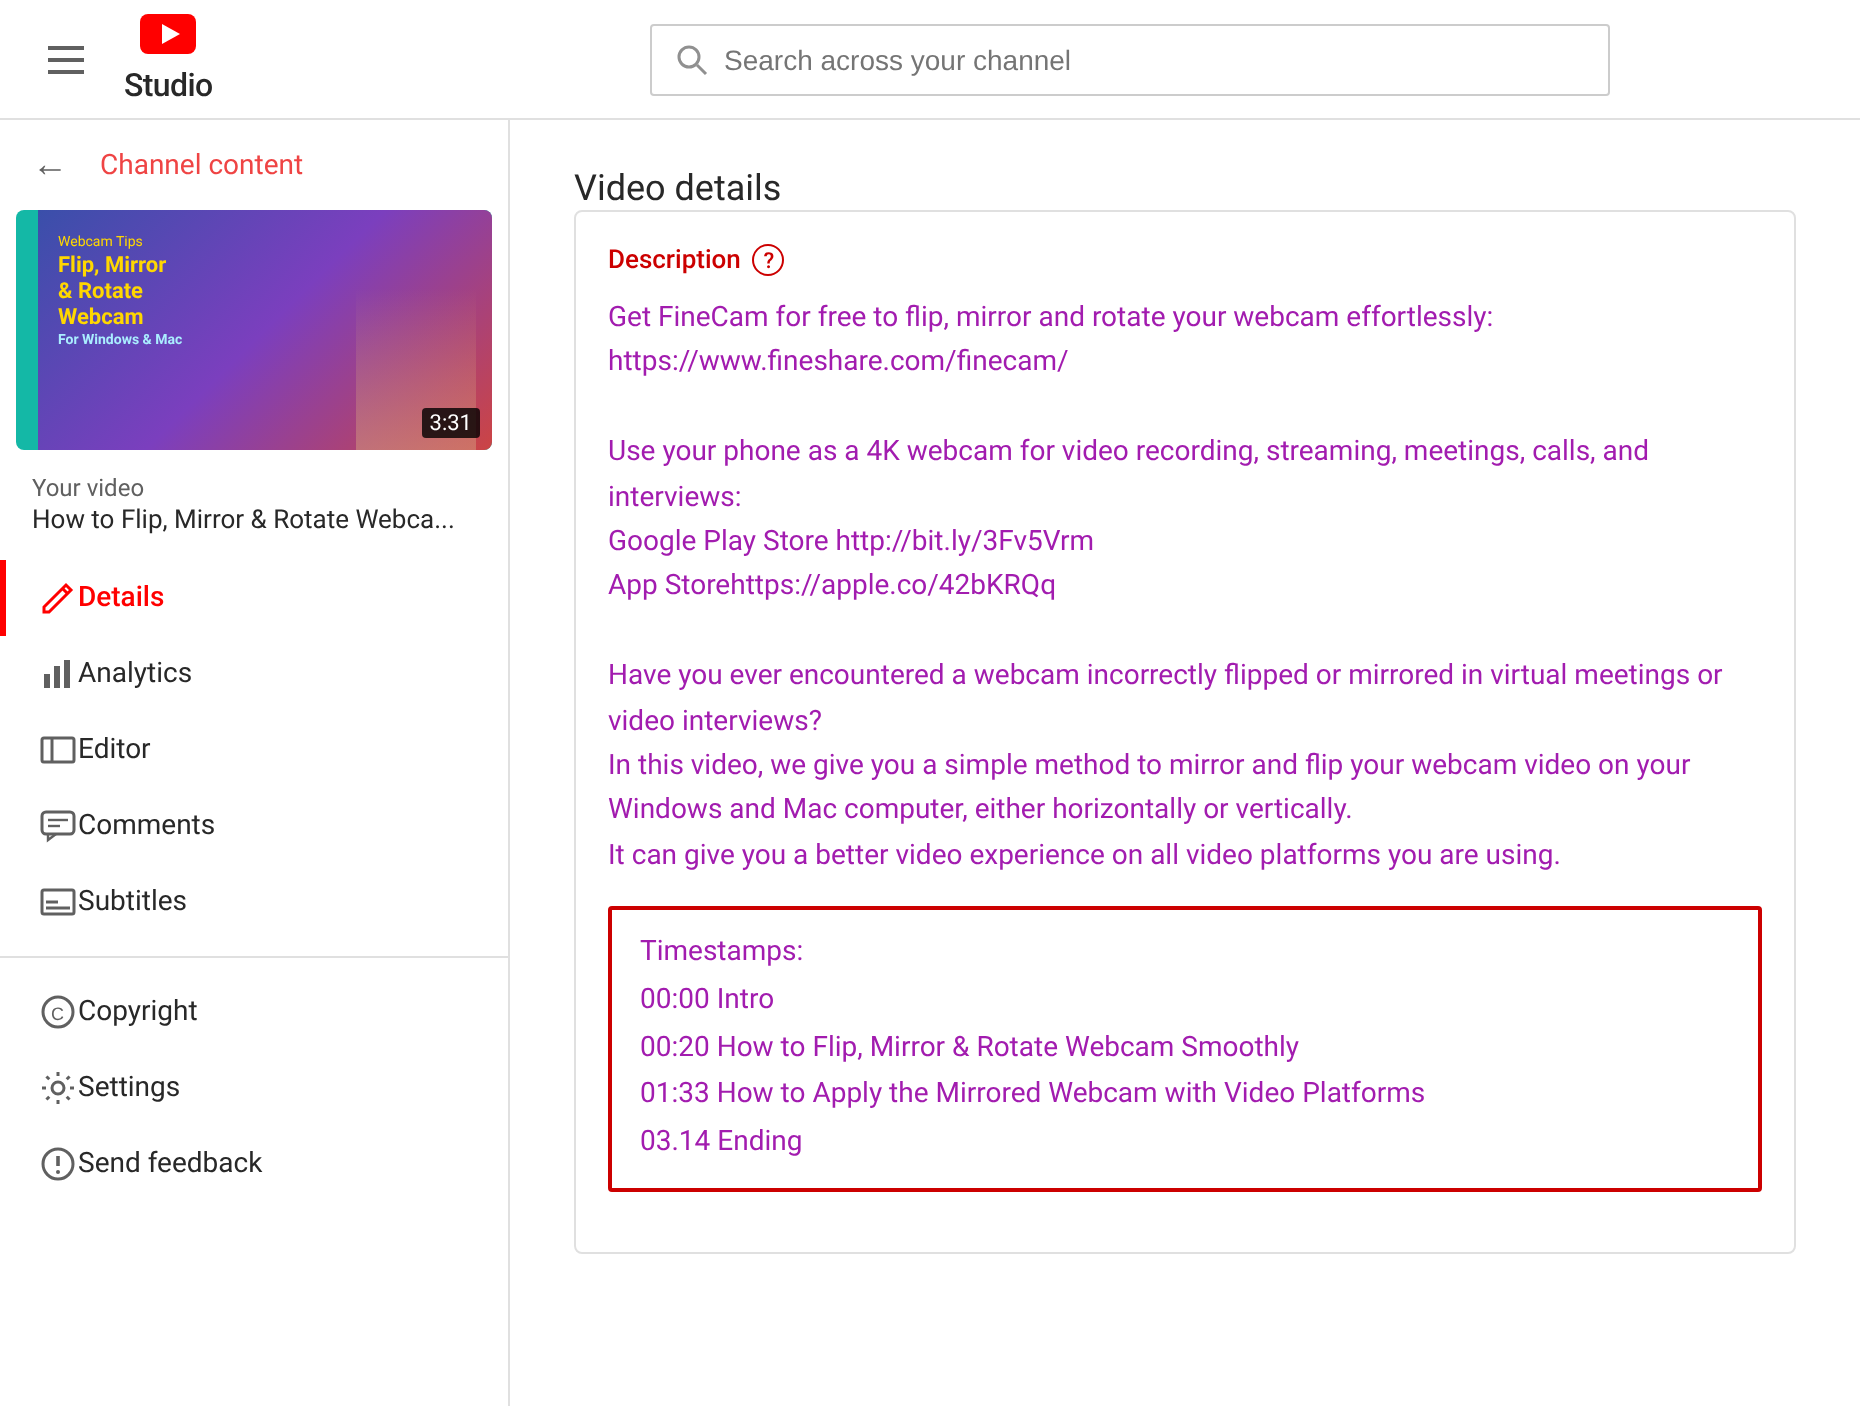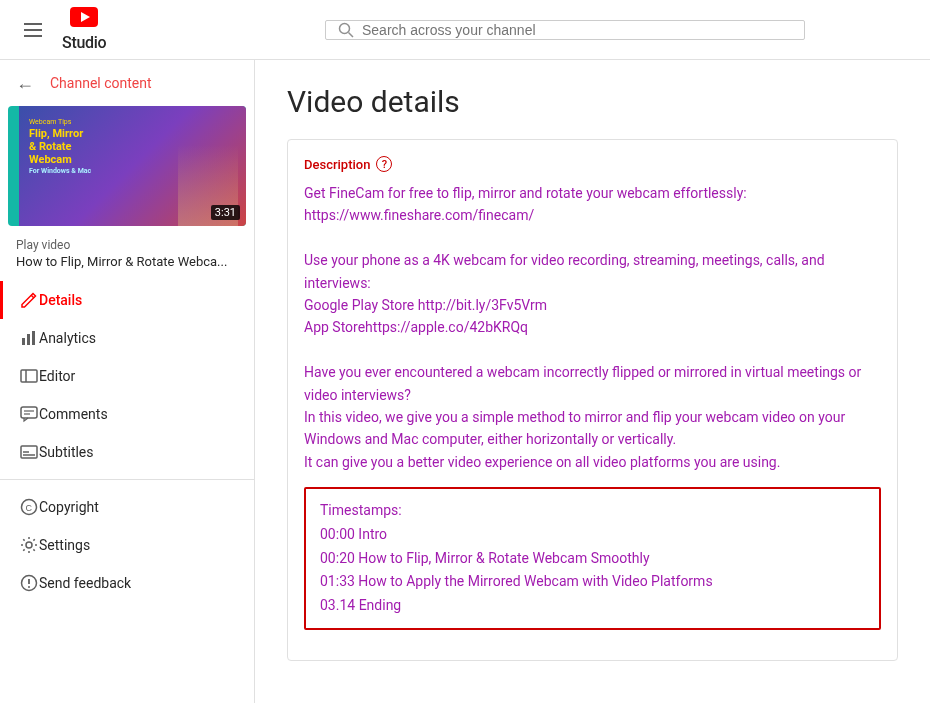--- a/index.html
+++ b/index.html
@@ -54,21 +54,21 @@
       flex: 1;
       display: flex;
       justify-content: center;
     }
     .search-bar {
       display: flex;
       align-items: center;
       border: 1px solid #ccc;
       border-radius: 2px;
       width: 480px;
-      height: 20px;
+      height: 36px;
       padding: 0 12px;
       gap: 8px;
     }
     .search-bar input {
       border: none;
       outline: none;
       flex: 1;
       font-size: 14px;
       color: #282828;
     }
@@ -222,24 +222,23 @@
       margin: 8px 0;
     }
 
     
     .content-area {
       flex: 1;
       overflow-y: auto;
       padding: 24px 32px;
     }
     .page-title {
-      font-size: 30px;
+      font-size: 18px;
       font-weight: 400;
       color: #282828;
-      margin-bottom: 20px;
     }
 
     
     .description-card {
       border: 1px solid #e0e0e0;
       border-radius: 4px;
       padding: 16px;
       margin-bottom: 16px;
     }
     .description-label {
@@ -326,21 +325,21 @@
           <div class="small-label">Webcam Tips</div>
           <div class="big-title">Flip, Mirror<br>&amp; Rotate<br>Webcam</div>
           <div class="platform-text">For Windows &amp; Mac</div>
         </div>
         <div class="thumbnail-person"></div>
         <div class="thumbnail-duration">3:31</div>
       </div>
     </div>
 
     <div class="video-info">
-      <div class="video-label">Play video</div>
+      <div class="video-label">Your video</div>
       <div class="video-title">How to Flip, Mirror &amp; Rotate Webca...</div>
     </div>
 
     <div class="nav-item active">
       <span class="nav-icon">
         <svg width="18" height="18" viewBox="0 0 18 18" fill="none">
           <path d="M2 13.5L13 2.5L15.5 5L4.5 16H2V13.5Z" stroke="#f00" stroke-width="1.5" fill="none"></path>
           <line x1="11" y1="4" x2="14" y2="7" stroke="#f00" stroke-width="1.5"></line>
         </svg>
       </span>

